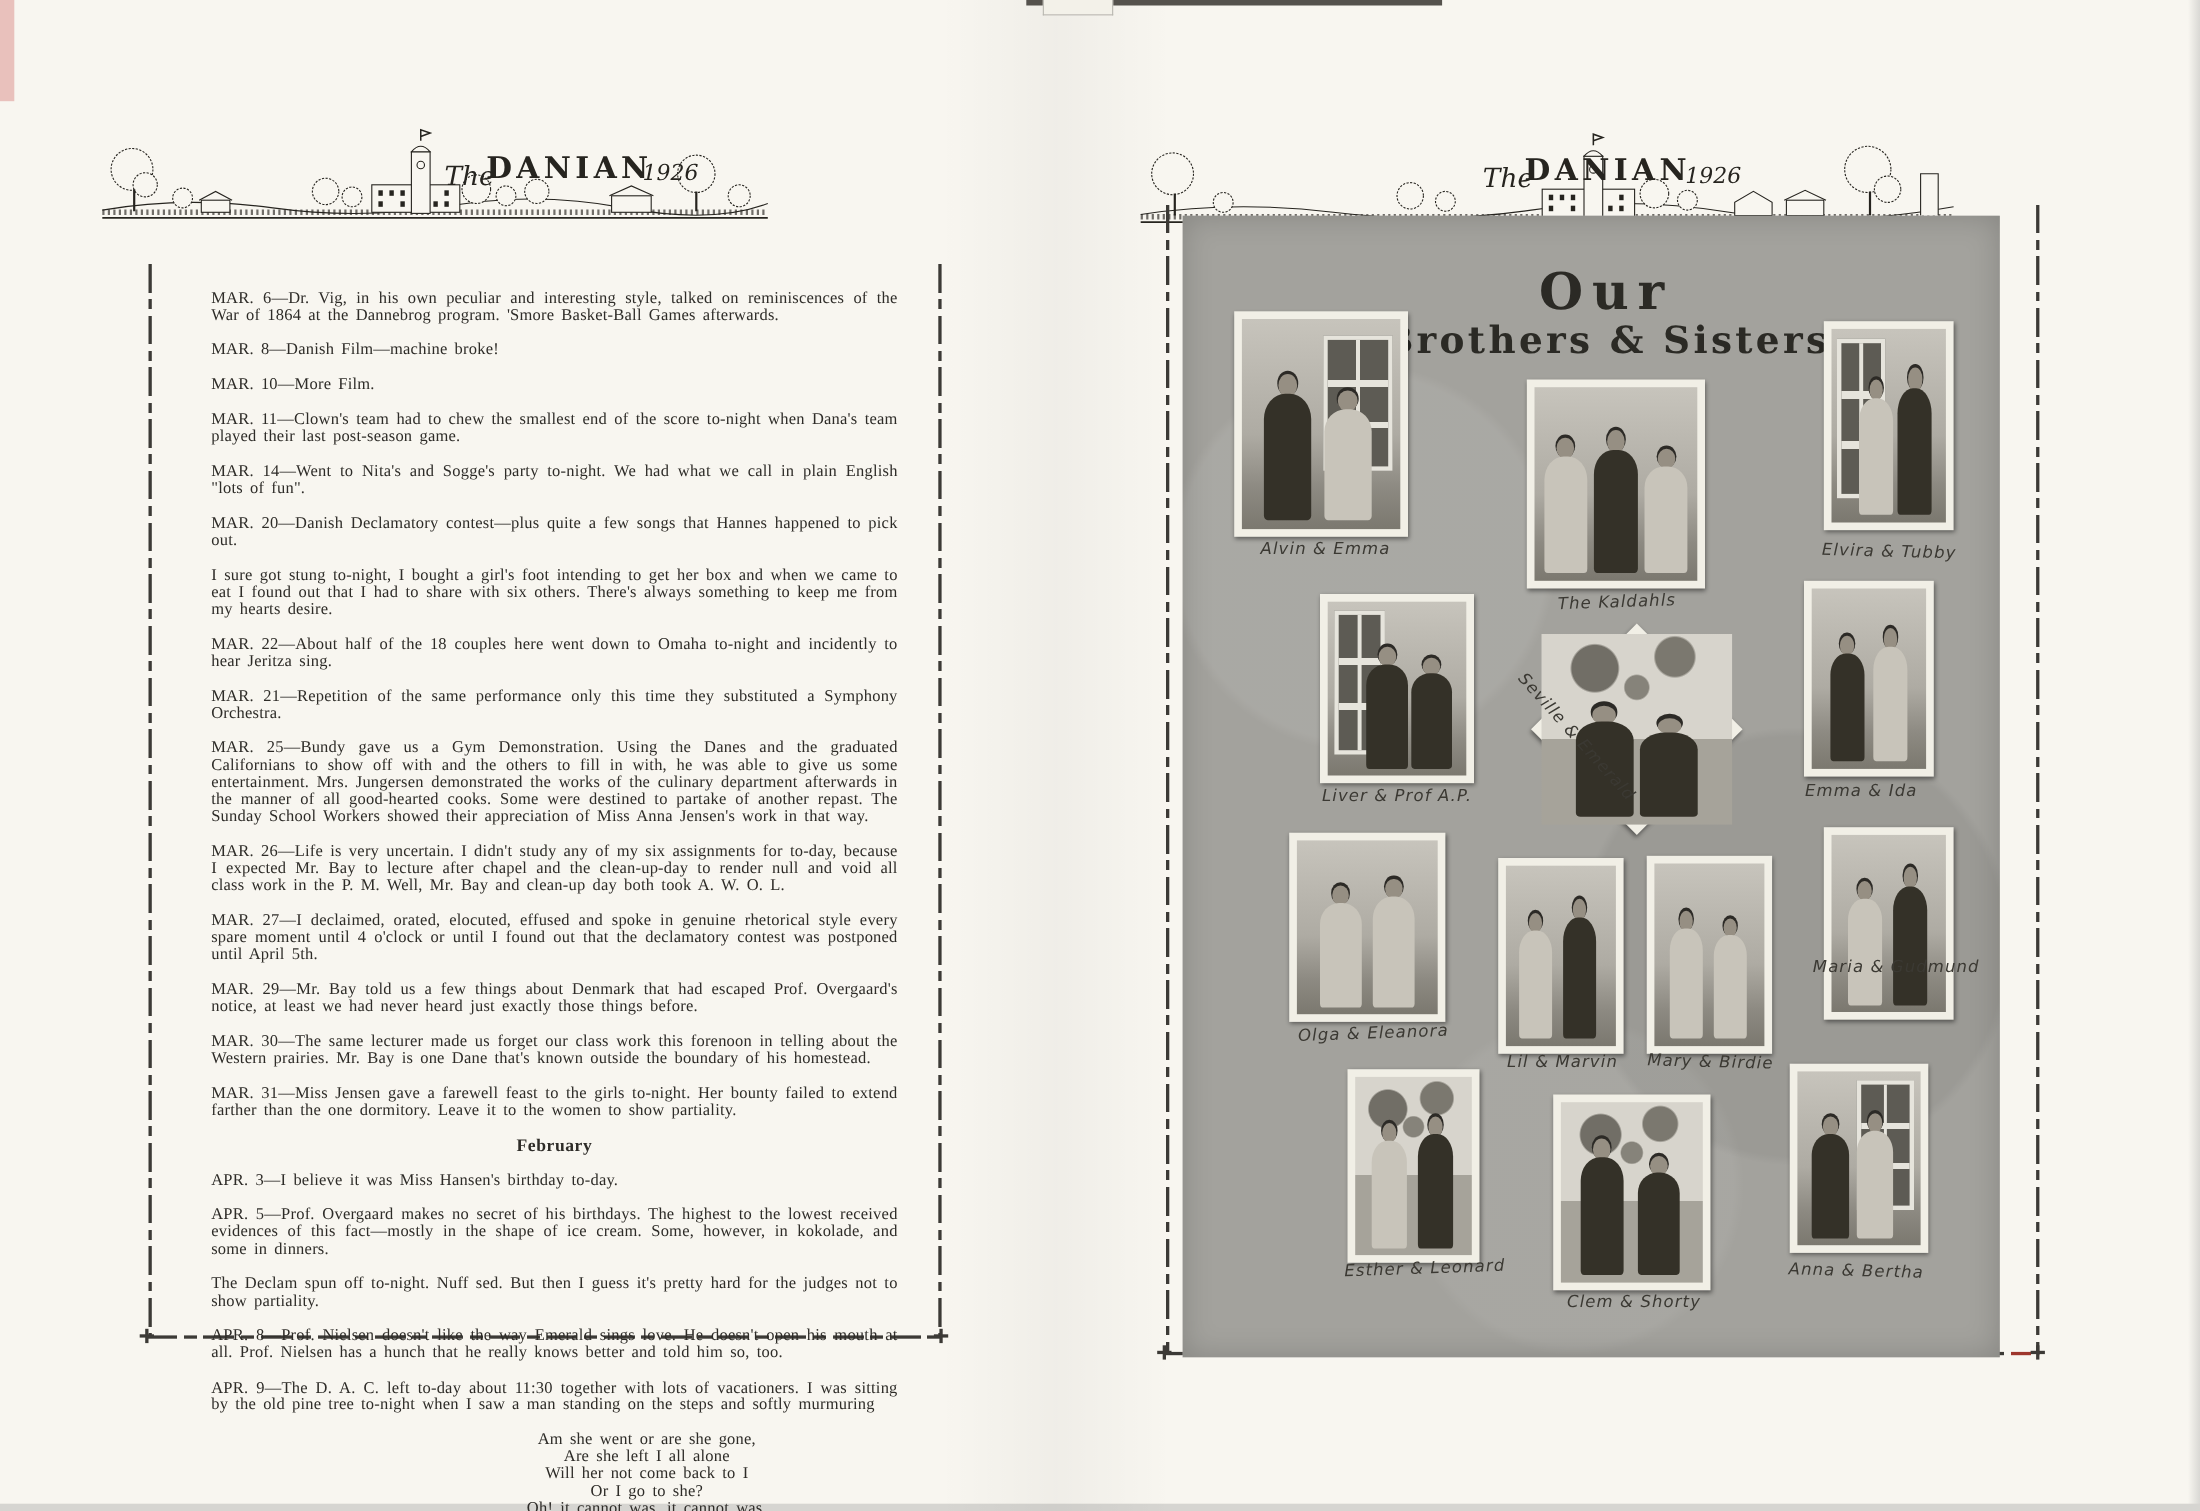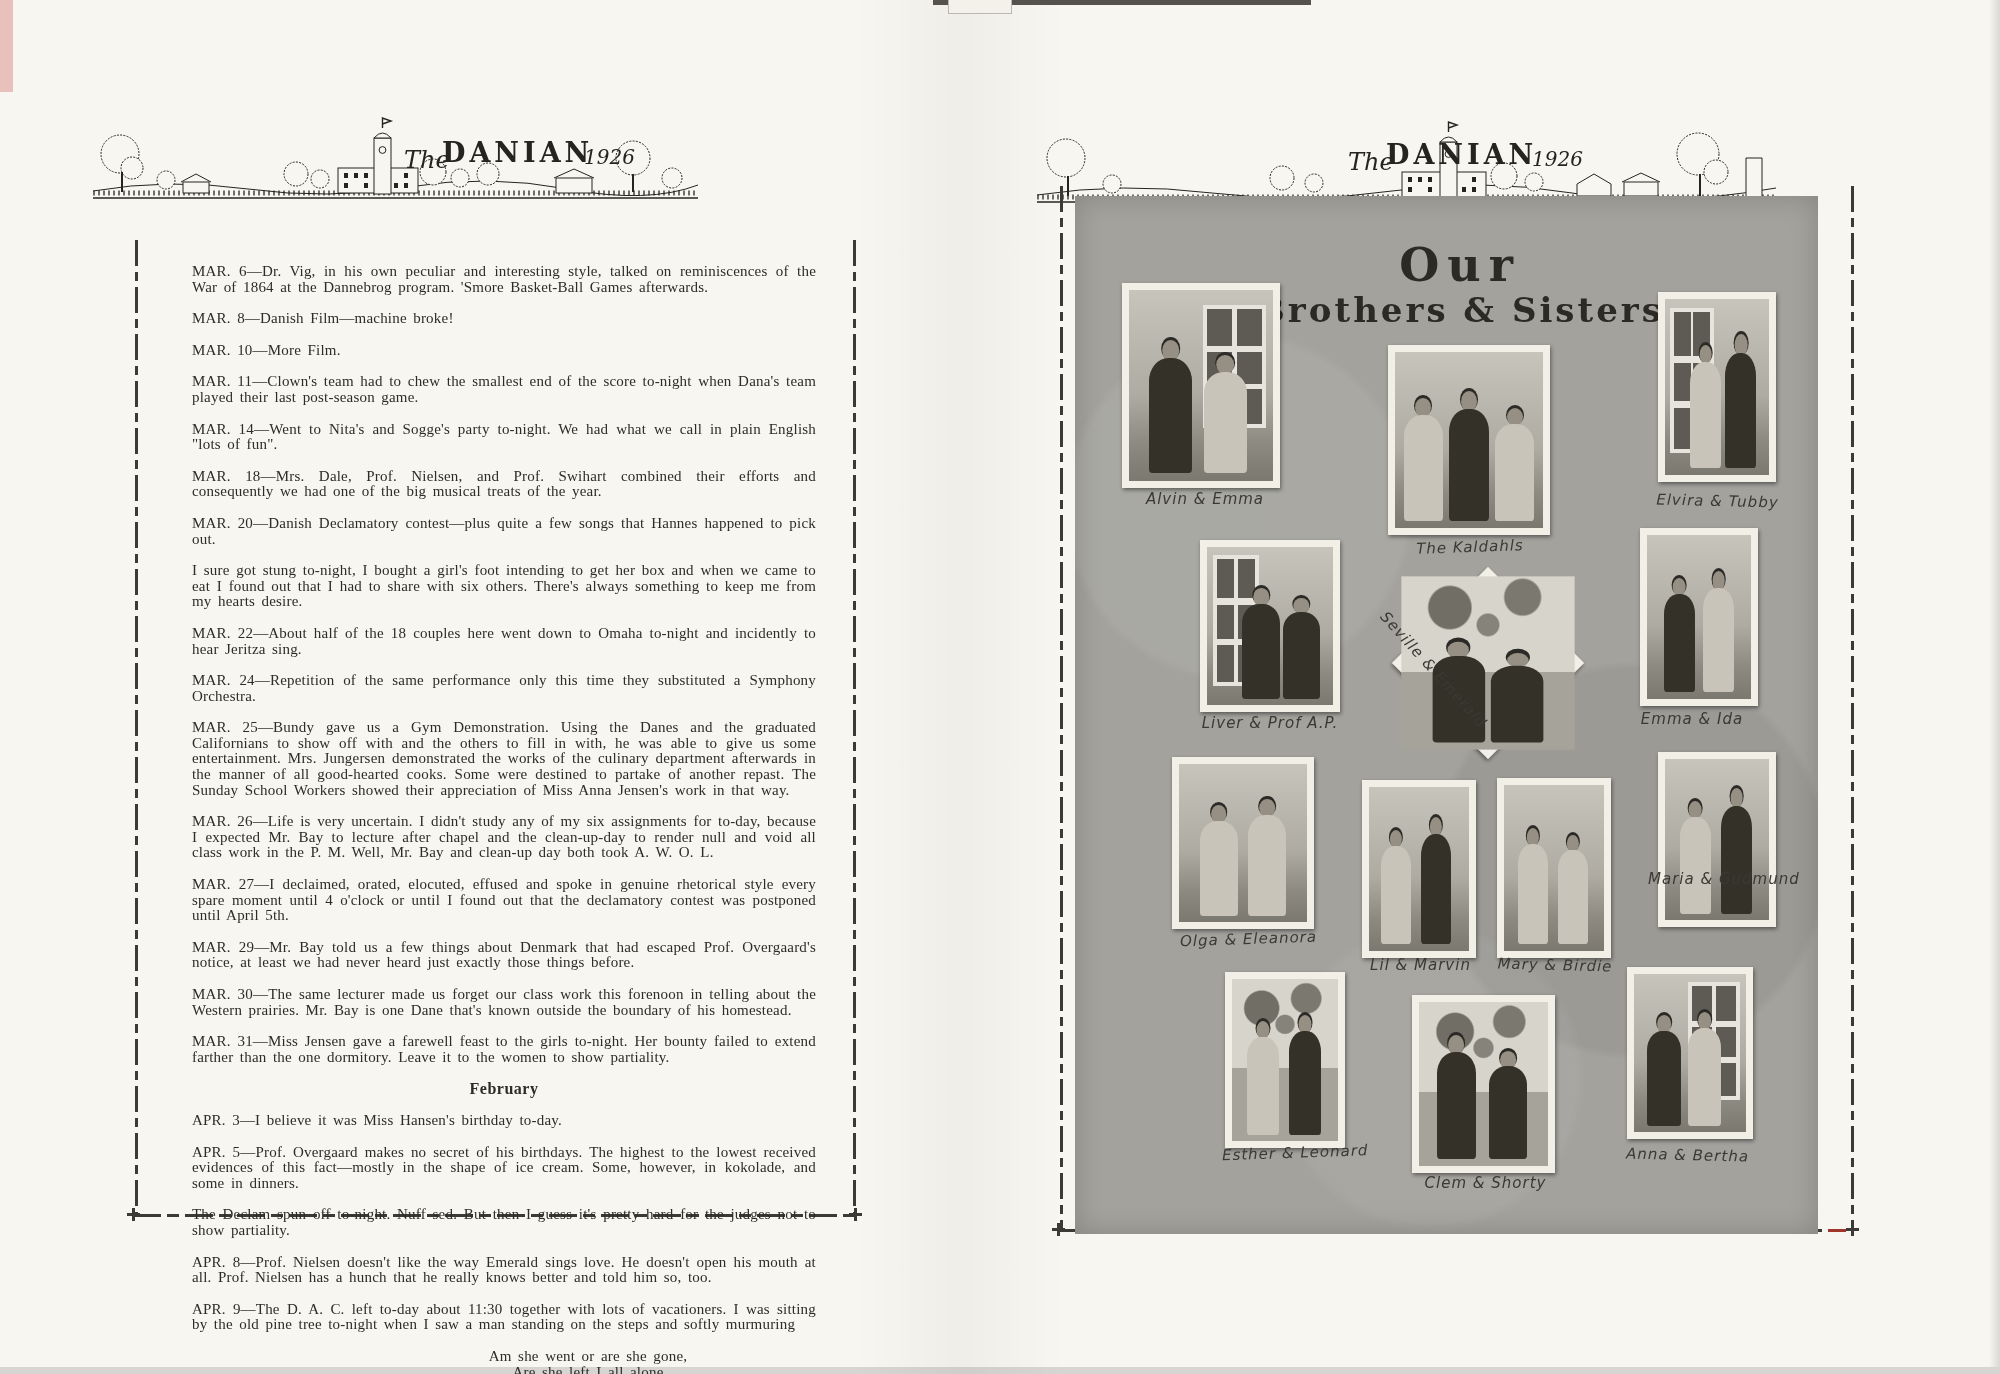--- a/index.html
+++ b/index.html
@@ -138,25 +138,24 @@
   <div class="hd" style="left:133px;top:1214px;width:722px;"></div>
   <div class="cross" style="left:127px;top:1208px;"></div>
   <div class="cross" style="left:849px;top:1208px;"></div>
 
   <div class="diary">
     <p>MAR. 6—Dr. Vig, in his own peculiar and interesting style, talked on reminiscences of the War of 1864 at the Dannebrog program. 'Smore Basket-Ball Games afterwards.</p>
     <p>MAR. 8—Danish Film—machine broke!</p>
     <p>MAR. 10—More Film.</p>
     <p>MAR. 11—Clown's team had to chew the smallest end of the score to-night when Dana's team played their last post-season game.</p>
     <p>MAR. 14—Went to Nita's and Sogge's party to-night. We had what we call in plain English "lots of fun".</p>
-    <p>MAR. 18—Mrs. Dale, Prof. Nielsen, and Prof. Swihart combined their efforts and consequently we had one of the big musical treats of the year.</p>
     <p>MAR. 20—Danish Declamatory contest—plus quite a few songs that Hannes happened to pick out.</p>
     <p>I sure got stung to-night, I bought a girl's foot intending to get her box and when we came to eat I found out that I had to share with six others. There's always something to keep me from my hearts desire.</p>
     <p>MAR. 22—About half of the 18 couples here went down to Omaha to-night and incidently to hear Jeritza sing.</p>
-    <p>MAR. 24—Repetition of the same performance only this time they substituted a Symphony Orchestra.</p>
+    <p>MAR. 21—Repetition of the same performance only this time they substituted a Symphony Orchestra.</p>
     <p>MAR. 25—Bundy gave us a Gym Demonstration. Using the Danes and the graduated Californians to show off with and the others to fill in with, he was able to give us some entertainment. Mrs. Jungersen demonstrated the works of the culinary department afterwards in the manner of all good-hearted cooks. Some were destined to partake of another repast. The Sunday School Workers showed their appreciation of Miss Anna Jensen's work in that way.</p>
     <p>MAR. 26—Life is very uncertain. I didn't study any of my six assignments for to-day, because I expected Mr. Bay to lecture after chapel and the clean-up-day to render null and void all class work in the P. M. Well, Mr. Bay and clean-up day both took A. W. O. L.</p>
     <p>MAR. 27—I declaimed, orated, elocuted, effused and spoke in genuine rhetorical style every spare moment until 4 o'clock or until I found out that the declamatory contest was postponed until April 5th.</p>
     <p>MAR. 29—Mr. Bay told us a few things about Denmark that had escaped Prof. Overgaard's notice, at least we had never heard just exactly those things before.</p>
     <p>MAR. 30—The same lecturer made us forget our class work this forenoon in telling about the Western prairies. Mr. Bay is one Dane that's known outside the boundary of his homestead.</p>
     <p>MAR. 31—Miss Jensen gave a farewell feast to the girls to-night. Her bounty failed to extend farther than the one dormitory. Leave it to the women to show partiality.</p>
     <p class="april-head">February</p>
     <p>APR. 3—I believe it was Miss Hansen's birthday to-day.</p>
     <p>APR. 5—Prof. Overgaard makes no secret of his birthdays. The highest to the lowest received evidences of this fact—mostly in the shape of ice cream. Some, however, in kokolade, and some in dinners.</p>
     <p>The Declam spun off to-night. Nuff sed. But then I guess it's pretty hard for the judges not to show partiality.</p>

